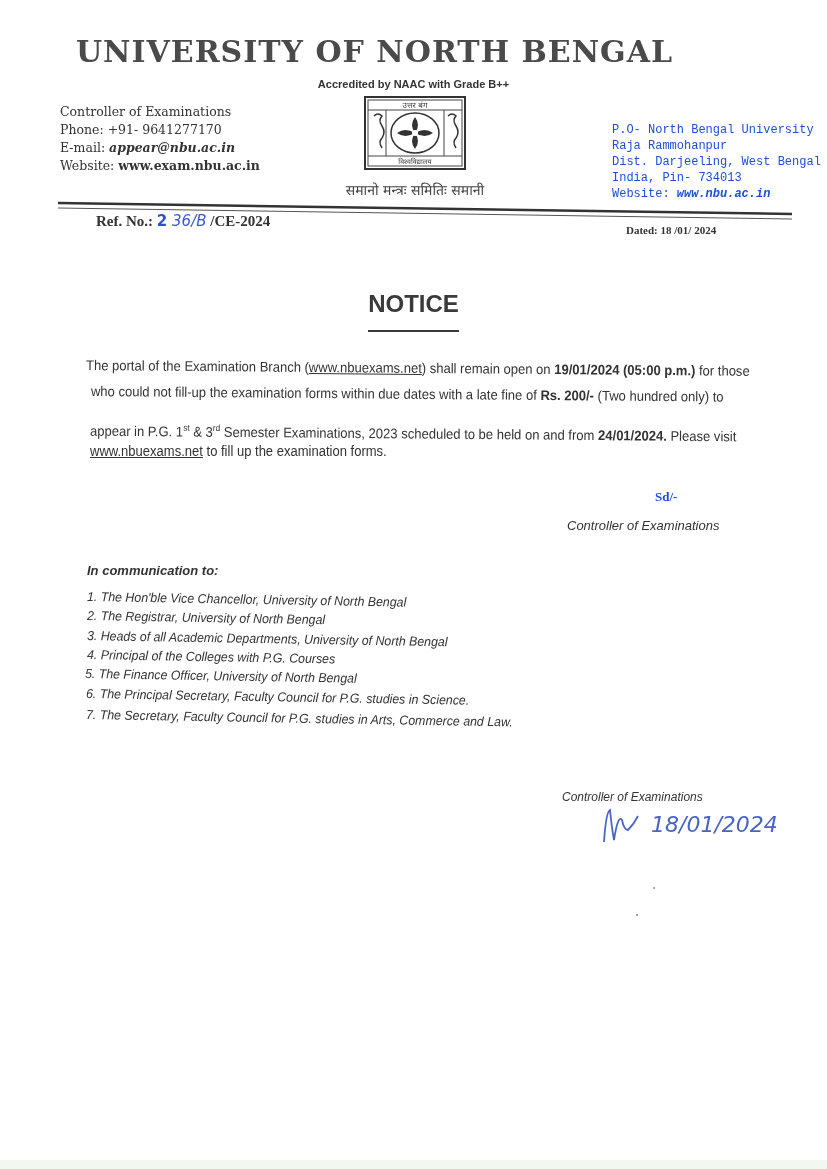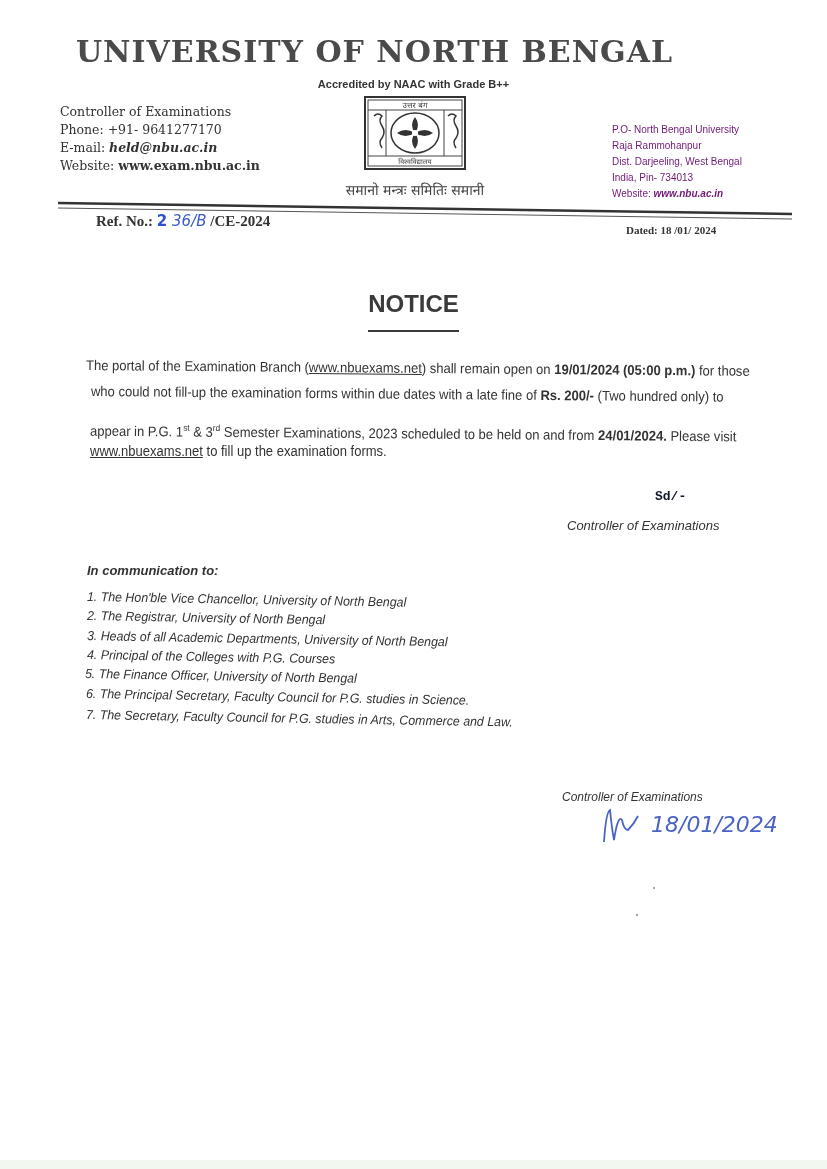--- a/index.html
+++ b/index.html
@@ -13,56 +13,56 @@
     font-family: "DejaVu Serif", "Liberation Serif", serif; font-weight: bold;
     font-size: 30px; letter-spacing: 1px; color: #4a4a4a;
   }
   .accred {
     left: 0; width: 827px; top: 78px; text-align: center;
     font-family: "Liberation Sans", sans-serif; font-weight: bold; font-size: 11px; color: #333;
   }
   .left-block { left: 60px; top: 103px; font-family: "DejaVu Serif", "Liberation Serif", serif; font-size: 12.5px; color: #333; line-height: 18px; }
   .left-block .name { font-size: 18px; font-weight: bold; font-style: italic; line-height: 22px; color: #2a2a2a; }
   .left-block b.it { font-style: italic; }
-  .right-block { left: 612px; top: 122px; font-family: Liberation Sans, sans-serif; font-size: 10px; color: #701a75; line-height: 16px; }
+  .right-block { left: 612px; top: 122px; font-family: Liberation Mono, monospace; font-size: 12px; color: #1d4ed8; line-height: 16px; }
   .right-block b { font-style: italic; }
   .logo { left: 364px; top: 96px; width: 102px; height: 74px; }
   .motto { left: 300px; width: 230px; top: 180px; text-align: center; font-family: "DejaVu Sans", sans-serif; font-size: 14px; color: #444; }
   .ref { left: 96px; top: 212px; font-family: "Liberation Serif", serif; font-weight: bold; font-size: 15px; color: #333; }
   .ref .hand { font-family: "DejaVu Sans", sans-serif; color: #3b5bc8; font-weight: normal; font-style: italic; font-size: 15px; }
   .ref .hand b { color: #2d4fd0; font-style: normal; font-weight: bold; }
   .dated { left: 626px; top: 224px; font-family: "Liberation Serif", serif; font-weight: bold; font-size: 11px; color: #333; }
   .notice-title {
     left: 0; width: 827px; top: 290px; text-align: center;
     font-family: "Liberation Sans", sans-serif; font-weight: bold; font-size: 24px; color: #3a3a3a;
   }
   .notice-title span { border-bottom: 2px solid #3a3a3a; padding-bottom: 13px; }
   .body-line { font-family: "Liberation Sans", sans-serif; font-size: 14px; color: #333; white-space: nowrap; transform-origin: left center; }
   .body-line u { text-decoration: underline; }
   .body-line b { font-weight: bold; }
   .body-line sup { font-size: 9px; }
-  .sd { left: 655px; top: 489px; font-family: Liberation Mono, monospace; font-size: 13px; font-weight: bold; color: #0f172a; }
+  .sd { left: 655px; top: 489px; font-family: Liberation Serif, serif; font-size: 13px; font-weight: bold; color: #1d4ed8; }
   .coe1 { left: 567px; top: 518px; font-family: "Liberation Sans", sans-serif; font-size: 13px; font-style: italic; color: #333; }
   .comm-head { left: 87px; top: 563px; font-family: "Liberation Sans", sans-serif; font-size: 13px; font-style: italic; font-weight: bold; color: #333; }
   .comm-item { font-family: "Liberation Sans", sans-serif; font-size: 13px; font-style: italic; color: #333; white-space: nowrap; transform-origin: left center; }
   .coe2 { left: 562px; top: 790px; font-family: "Liberation Sans", sans-serif; font-size: 12px; font-style: italic; color: #333; }
   .sig { left: 596px; top: 802px; width: 200px; height: 50px; }
   .bottom-strip { left: 0; top: 1160px; width: 827px; height: 9px; background: #f2f8f0; }
   .speck { width: 2px; height: 2px; background: #888; border-radius: 1px; }
 </style>
 </head>
 <body>
 
 <div class="abs uni-title">UNIVERSITY OF NORTH BENGAL</div>
 <div class="abs accred">Accredited by NAAC with Grade B++</div>
 
 <div class="abs left-block">
   <div>Controller of Examinations</div>
   <div><span>Phone:</span> <span>+91- 9641277170</span></div>
-  <div><span>E-mail:</span> <b class="it">held@nbu.ac.in</b></div>
+  <div><span>E-mail:</span> <b class="it">appear@nbu.ac.in</b></div>
   <div><span>Website:</span> <b>www.exam.nbu.ac.in</b></div>
 </div>
 
 <div class="abs logo">
   <svg width="102" height="74" viewBox="0 0 102 74">
     <rect x="1" y="1" width="100" height="72" fill="#fff" stroke="#333" stroke-width="2"></rect>
     <rect x="4" y="4" width="94" height="66" fill="none" stroke="#444" stroke-width="1"></rect>
     <line x1="4" y1="14" x2="98" y2="14" stroke="#444" stroke-width="1"></line>
     <line x1="4" y1="60" x2="98" y2="60" stroke="#444" stroke-width="1"></line>
     <text x="51" y="12" font-size="8" text-anchor="middle" fill="#444" font-family="DejaVu Sans, sans-serif">उत्तर बंग</text>

